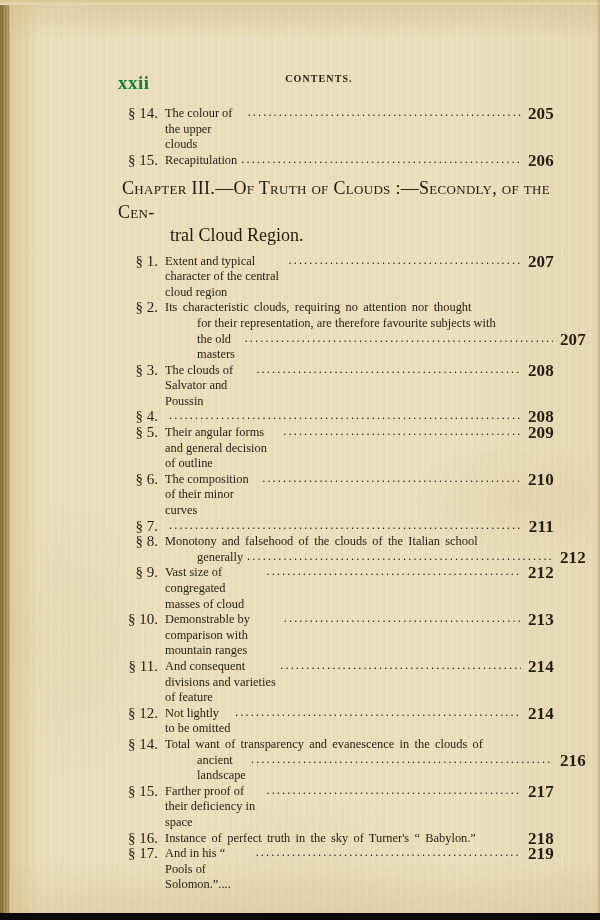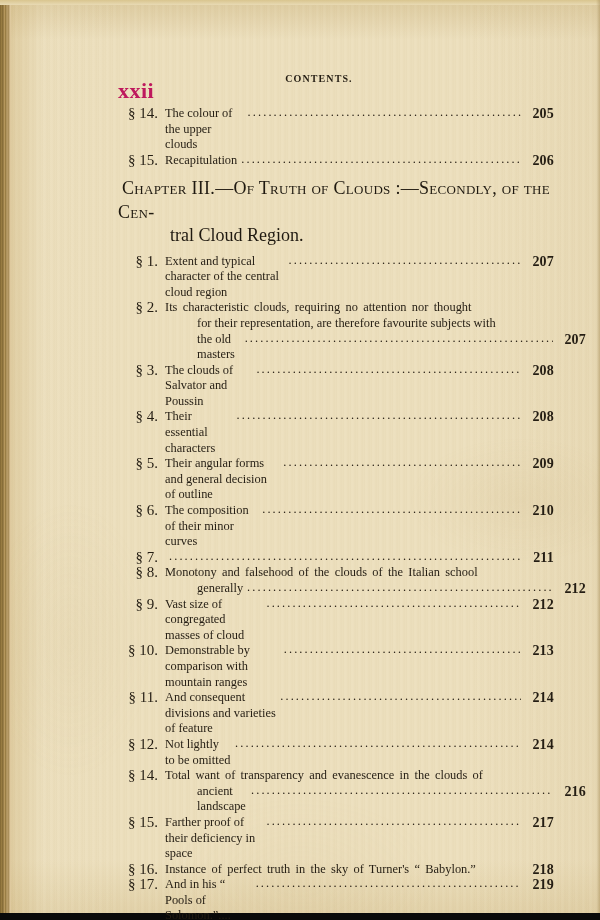--- a/index.html
+++ b/index.html
@@ -112,25 +112,25 @@
   }
 
   
   .runhead {
     position: relative;
     height: 30px;
     margin-bottom: 6px;
   }
   .folio {
     position: absolute;
-    left: 0; top: 8px;
-    font-size: 22px;
+    left: 0; top: 2px;
+    font-size: 19px;
     font-weight: 700;
     letter-spacing: .5px;
-    color: #be185d;
+    color: #15803d;
   }
   .runhead-title {
     position: absolute;
     left: 0; right: 0; top: 3px;
     text-align: center;
     font-size: 10px;
     font-weight: 700;
     letter-spacing: 1.1px;
     color: #241d13;
     padding-right: 34px;
@@ -169,21 +169,21 @@
   }
   .entry .body {
     flex: 1 1 auto;
     min-width: 0;
   }
   .entry .pg {
     flex: 0 0 auto;
     width: 30px;
     text-align: right;
     white-space: nowrap;
-    font-size: 14px;
+    font-size: 17px;
     font-weight: 600;
     letter-spacing: .2px;
   }
 
   .line {
     display: flex;
     align-items: flex-start;
     width: 100%;
   }
   .line.cont {
@@ -299,21 +299,20 @@
               <span class="txt">The clouds of Salvator and Poussin</span>
               <span class="leader"></span>
               <span class="pg">208</span>
             </div>
           </div>
         </div>
         <div class="entry">
           <div class="sect">§ 4.</div>
           <div class="body">
             <div class="line">
-              <span class="txt">Their essential characters</span>
               <span class="leader"></span>
               <span class="pg">208</span>
             </div>
           </div>
         </div>
         <div class="entry">
           <div class="sect">§ 5.</div>
           <div class="body">
             <div class="line">
               <span class="txt">Their angular forms and general decision of outline</span>

